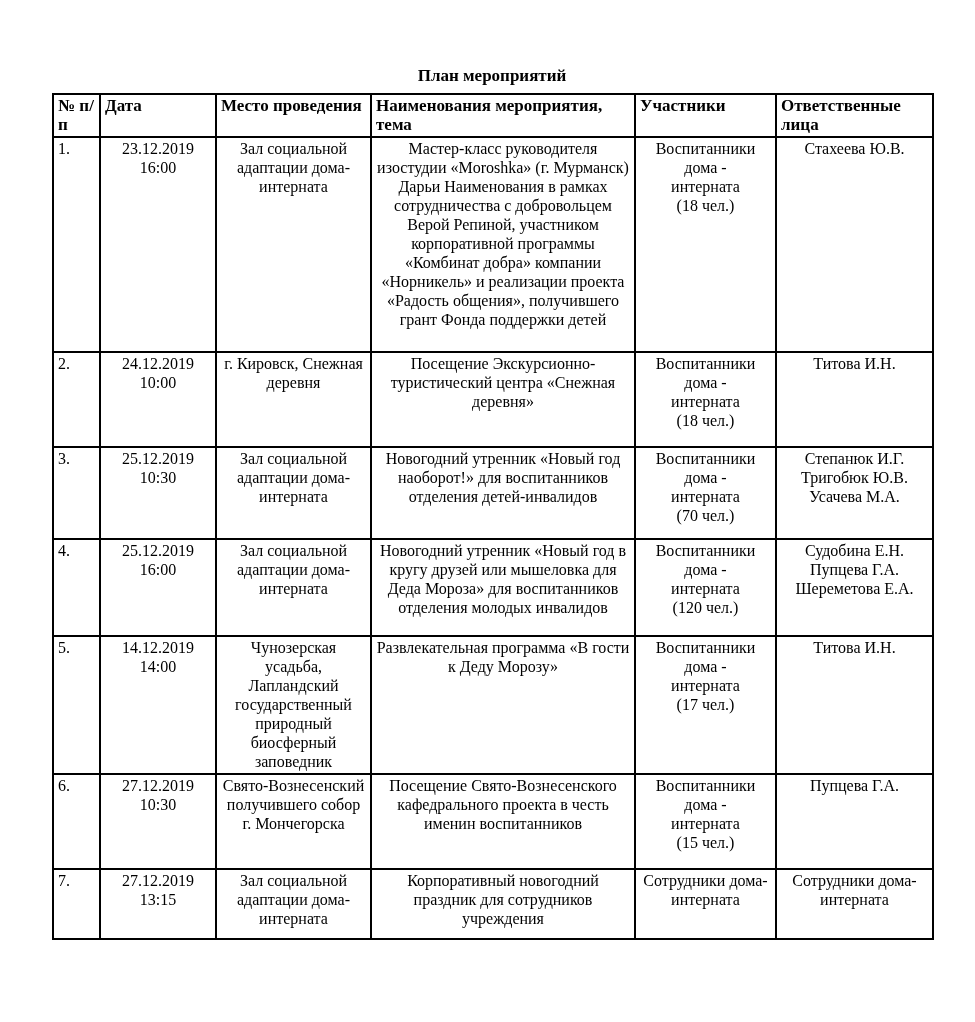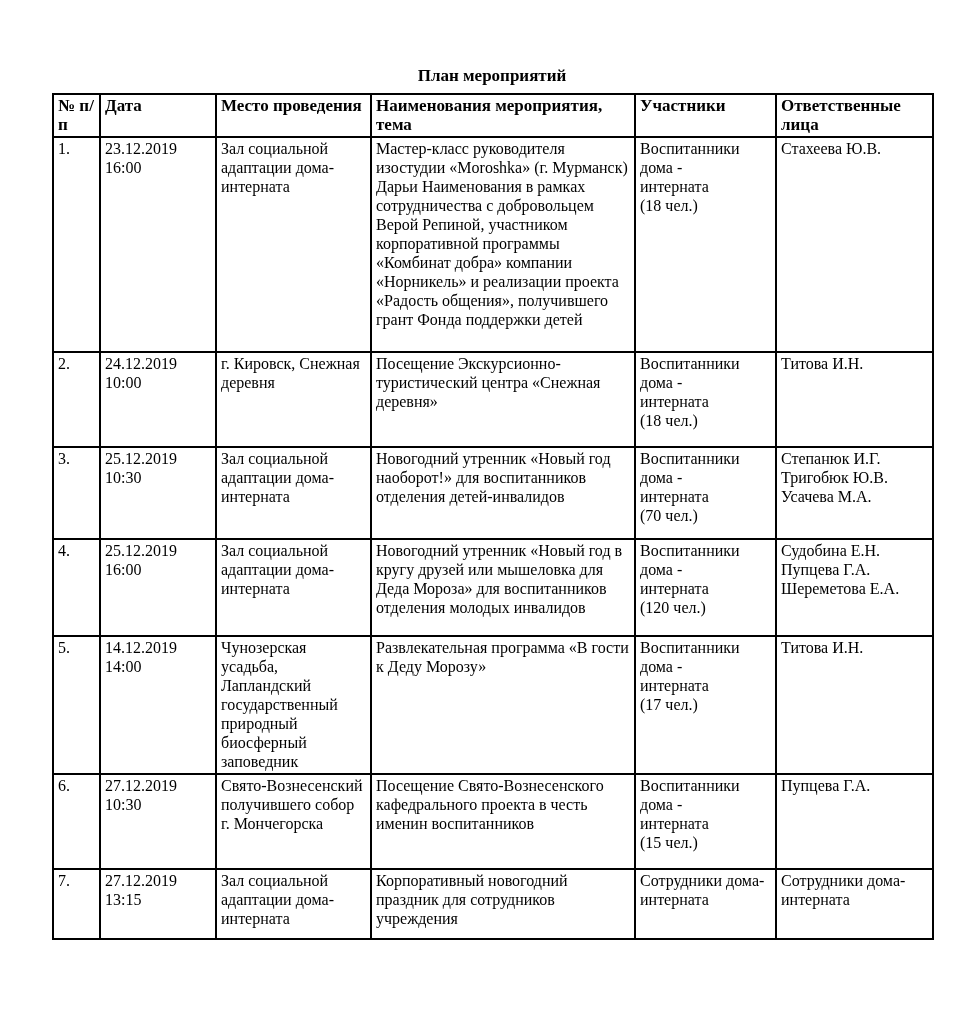--- a/index.html
+++ b/index.html
@@ -52,20 +52,21 @@
   }
   td.c-num {
     text-align: left;
     padding-left: 8px;
   }
   td.c-date,
   td.c-place,
   td.c-event,
   td.c-part,
   td.c-resp {
+    text-align: center;
   }
   td.c-resp,
   td.c-part {
     white-space: pre-line;
   }
 </style>
 </head>
 <body>
 
 <div class="page">

